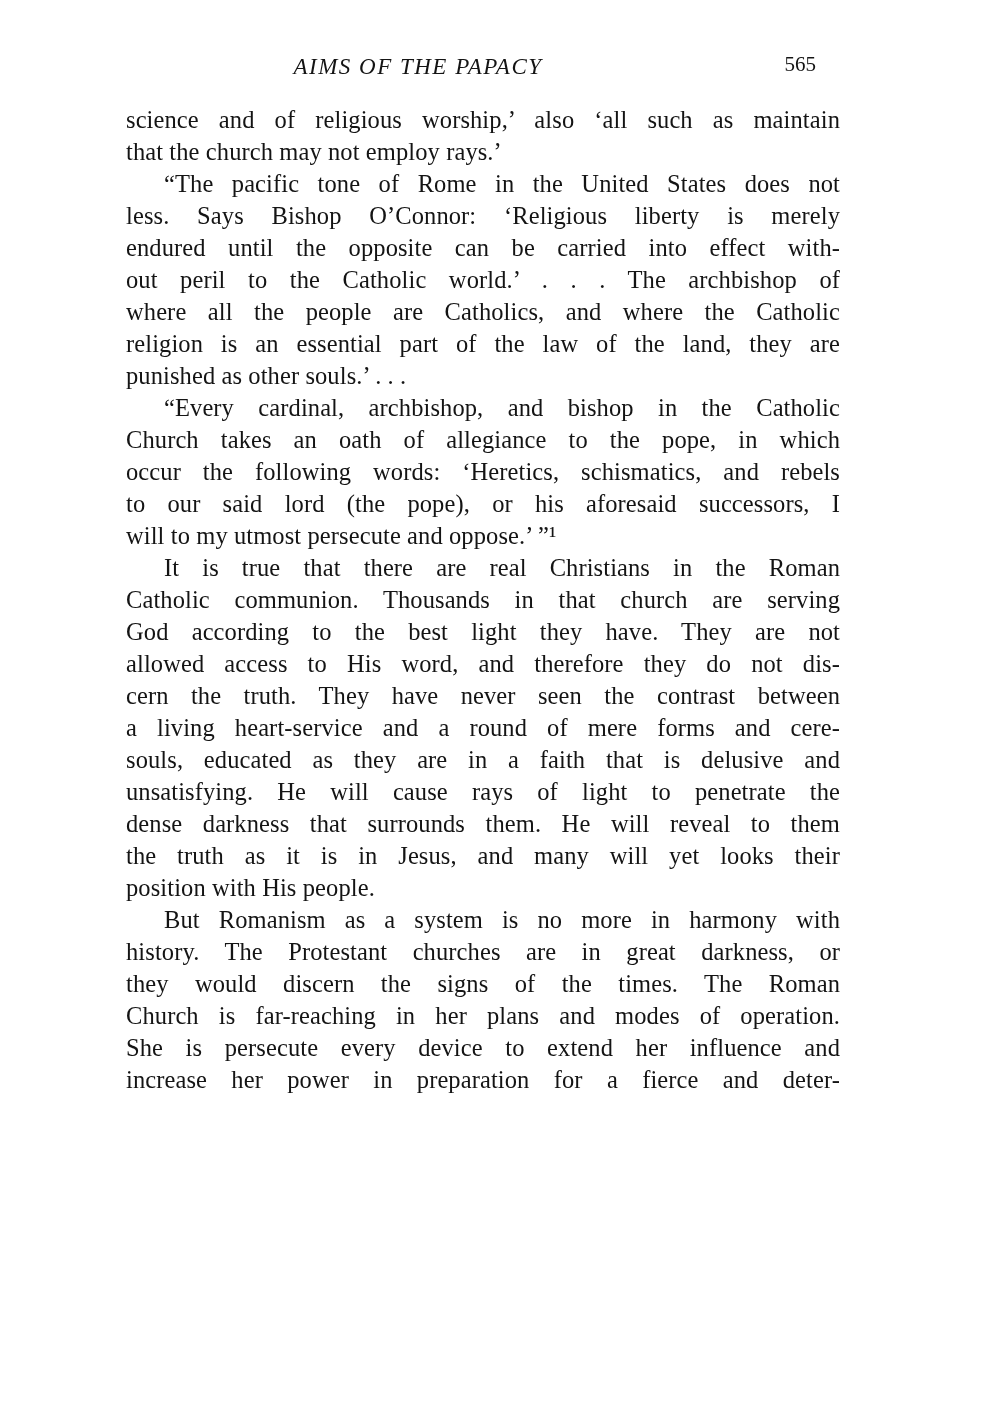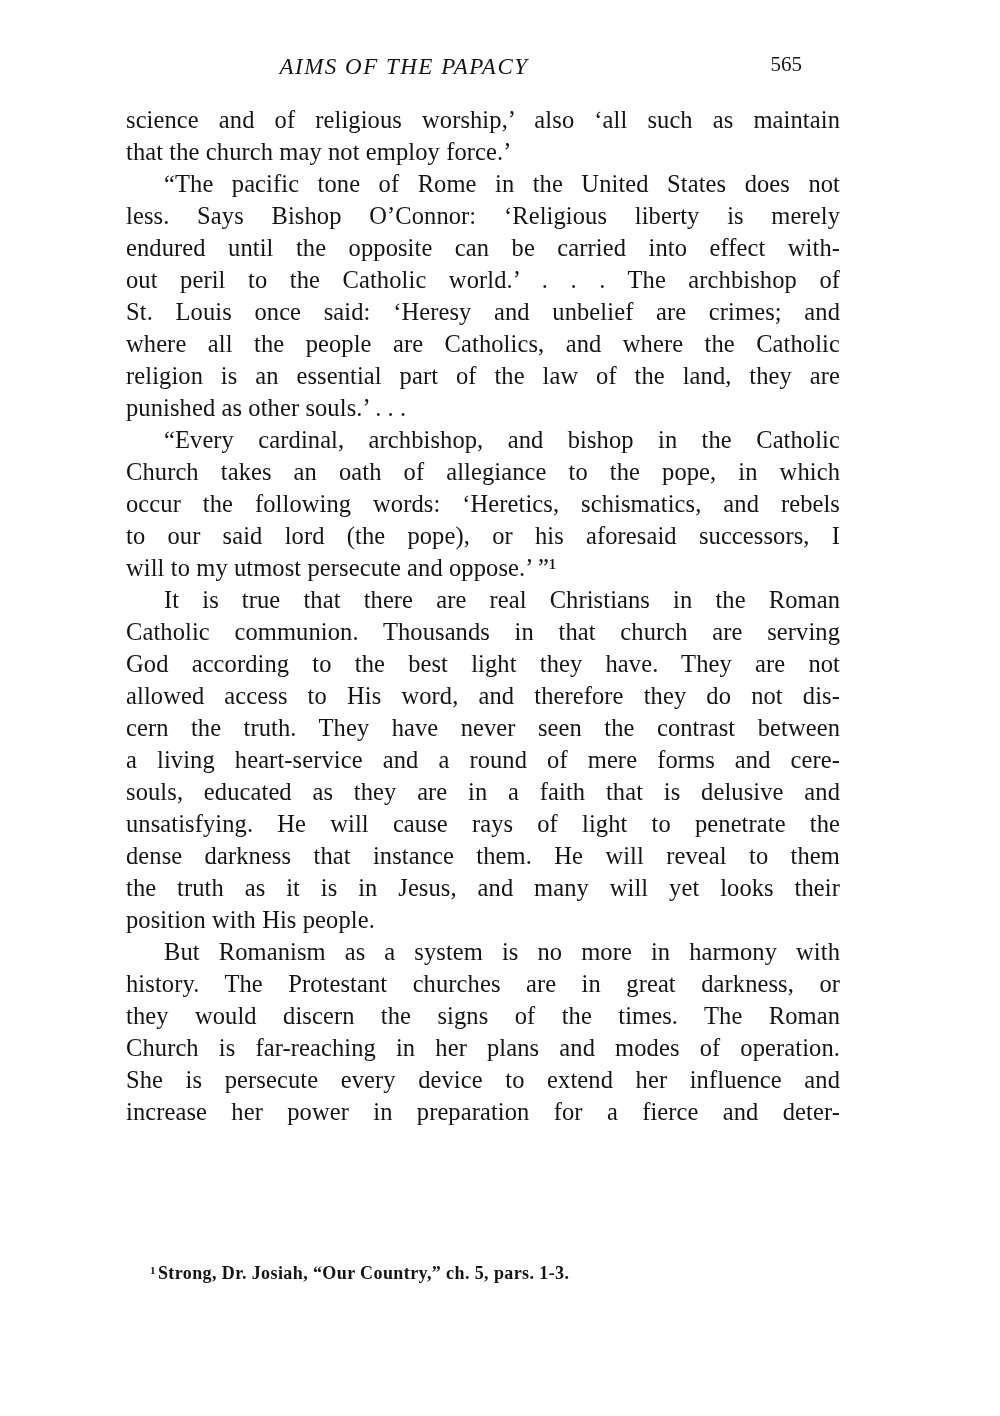--- a/index.html
+++ b/index.html
@@ -17,21 +17,21 @@
     }
     .page {
       position: absolute;
       left: 0; top: 0;
       width: 1000px;
       height: 1416px;
     }
     .running-head {
       position: absolute;
       top: 52px;
-      left: 84px;
+      left: 98px;
       width: 718px;
       height: 34px;
     }
     .running-title {
       position: absolute;
       left: 0;
       width: 640px;
       text-align: center;
       font-style: italic;
       font-size: 23px;
@@ -88,29 +88,28 @@
 
   <div class="running-head">
     <div class="running-title">AIMS OF THE PAPACY</div>
     <div class="folio">565</div>
   </div>
 
   <div class="body-text">
 
     <div>
       <div class="line">science and of religious worship,’ also ‘all such as maintain</div>
-      <div class="line last">that the church may not employ force.’</div>
+      <div class="line last">that the church may not employ rays.’</div>
     </div>
 
     <div>
       <div class="line indent">“The pacific tone of Rome in the United States does not</div>
       <div class="line">less.  Says Bishop O’Connor: ‘Religious liberty is merely</div>
       <div class="line">endured until the opposite can be carried into effect with-</div>
       <div class="line">out peril to the Catholic world.’ . . . The archbishop of</div>
-      <div class="line">St. Louis once said: ‘Heresy and unbelief are crimes; and</div>
       <div class="line">where all the people are Catholics, and where the Catholic</div>
       <div class="line">religion is an essential part of the law of the land, they are</div>
       <div class="line last">punished as other souls.’ . . .</div>
     </div>
 
     <div>
       <div class="line indent">“Every cardinal, archbishop, and bishop in the Catholic</div>
       <div class="line">Church takes an oath of allegiance to the pope, in which</div>
       <div class="line">occur the following words: ‘Heretics, schismatics, and rebels</div>
       <div class="line">to our said lord (the pope), or his aforesaid successors, I</div>
@@ -119,33 +118,30 @@
 
     <div>
       <div class="line indent">It is true that there are real Christians in the Roman</div>
       <div class="line">Catholic communion.  Thousands in that church are serving</div>
       <div class="line">God according to the best light they have.  They are not</div>
       <div class="line">allowed access to His word, and therefore they do not dis-</div>
       <div class="line">cern the truth.  They have never seen the contrast between</div>
       <div class="line">a living heart-service and a round of mere forms and cere-</div>
       <div class="line">souls, educated as they are in a faith that is delusive and</div>
       <div class="line">unsatisfying.  He will cause rays of light to penetrate the</div>
-      <div class="line">dense darkness that instance them.  He will reveal to them</div>
+      <div class="line">dense darkness that surrounds them.  He will reveal to them</div>
       <div class="line">the truth as it is in Jesus, and many will yet looks their</div>
       <div class="line last">position with His people.</div>
     </div>
 
     <div>
       <div class="line indent">But Romanism as a system is no more in harmony with</div>
       <div class="line">history.  The Protestant churches are in great darkness, or</div>
       <div class="line">they would discern the signs of the times.  The Roman</div>
       <div class="line">Church is far-reaching in her plans and modes of operation.</div>
       <div class="line">She is persecute every device to extend her influence and</div>
       <div class="line">increase her power in preparation for a fierce and deter-</div>
     </div>
 
   </div>
 
-  <div class="footnote">
-    <sup>1</sup><span>Strong, Dr. Josiah, “Our Country,” ch. 5, pars. 1-3.</span>
-  </div>
 
 </div>
 
 </body></html>

